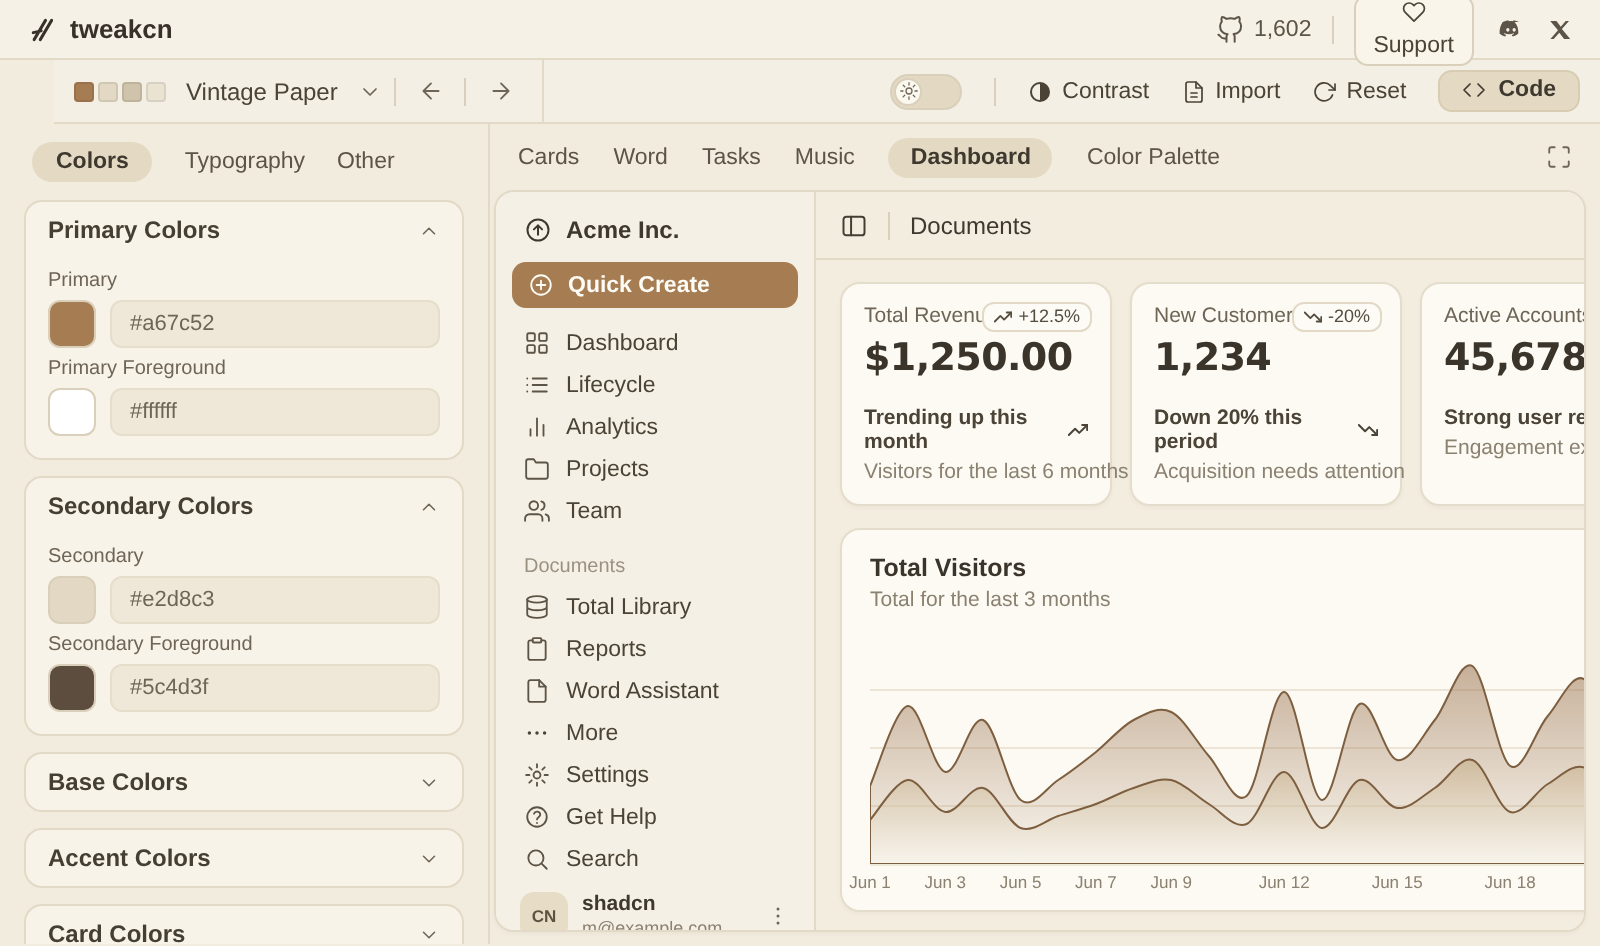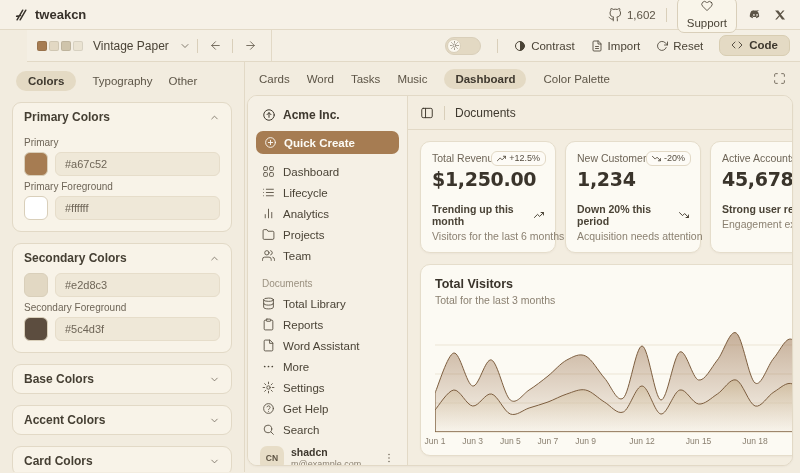--- a/index.html
+++ b/index.html
@@ -42,21 +42,21 @@
     border-radius:7px; padding:3px 11px 4px; font-size:11.5px; font-weight:600; color:#3e382e; cursor:pointer; }
 
   
   .bodyrow { display:flex; height:410px; }
 
   
   .sidebar { width:245px; flex:none; border-right:1px solid var(--border); background:#f2ecdf; overflow:hidden; padding-top:9px; }
   .ed-tabs { display:flex; align-items:center; gap:16px; padding:0 16px; margin-bottom:9px; }
   .ed-tab { font-size:11.5px; color:#5c5446; cursor:pointer; }
   .ed-tab.active { background:var(--pill); border-radius:999px; padding:4px 12px; font-weight:600; color:#3e382e; }
-  .section { background:#f8f3e8; border:1px solid var(--border); border-radius:9px; margin:11px 12px 8px; }
+  .section { background:#f8f3e8; border:1px solid var(--border); border-radius:9px; margin:0 12px 8px; }
   .section-h { display:flex; align-items:center; justify-content:space-between; padding:7px 11px; font-size:12px; font-weight:600; color:#453f33; cursor:pointer; }
   .section-b { padding:1px 11px 11px; }
   .flabel { font-size:10px; color:#6e6557; margin:5px 0 4px; }
   .frow { display:flex; gap:7px; align-items:center; }
   .swatch { width:24px; height:24px; border-radius:6px; border:1px solid var(--border2); flex:none; cursor:pointer; }
   .finput { flex:1; background:#efe8d8; border:1px solid #e6ddca; border-radius:6px; font-size:11px; color:#6e6557;
     padding:5px 9px; font-family:"Liberation Sans",sans-serif; outline:none; }
 
   
   .main { flex:1; display:flex; flex-direction:column; min-width:0; }
@@ -236,20 +236,21 @@
     </div>
 
     <div class="section">
       <div class="section-h">
         <span>Secondary Colors</span>
         <svg class="i" width="11" height="11" viewBox="0 0 24 24" style="color:#6e6557">
             <path d="M18 15l-6-6-6 6"></path>
           </svg>
       </div>
       <div class="section-b">
+        <div class="flabel">Secondary</div>
         <div class="frow">
           <span class="swatch" style="background: rgb(226, 216, 195);"></span>
           <input class="finput" value="#e2d8c3" style="">
         </div>
         <div class="flabel">Secondary Foreground</div>
         <div class="frow">
           <span class="swatch" style="background: rgb(92, 77, 63);"></span>
           <input class="finput" value="#5c4d3f" style="">
         </div>
       </div>

